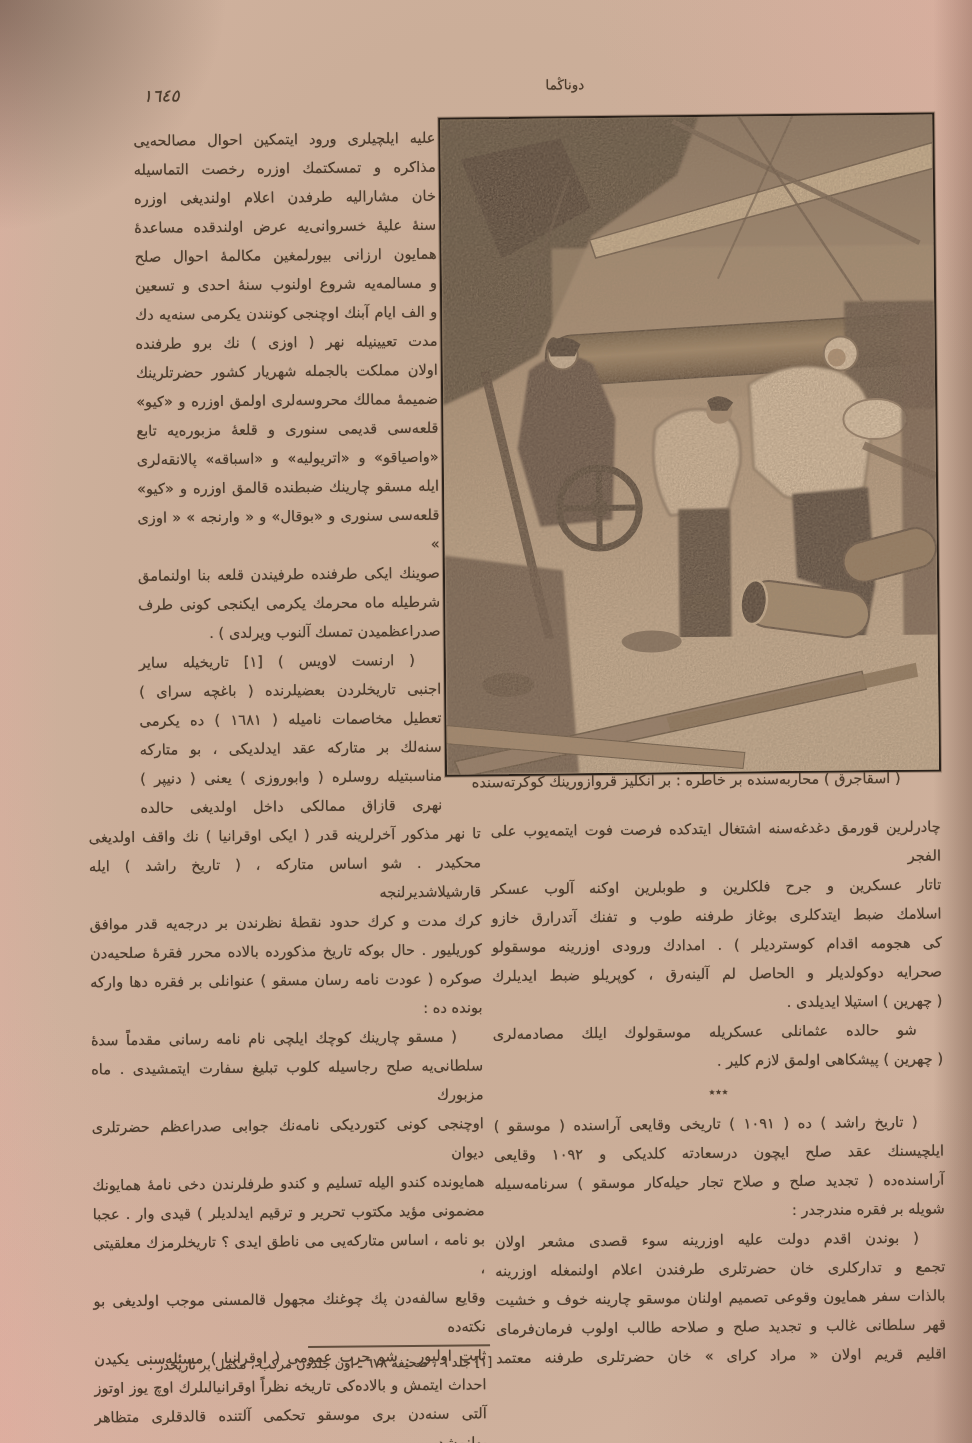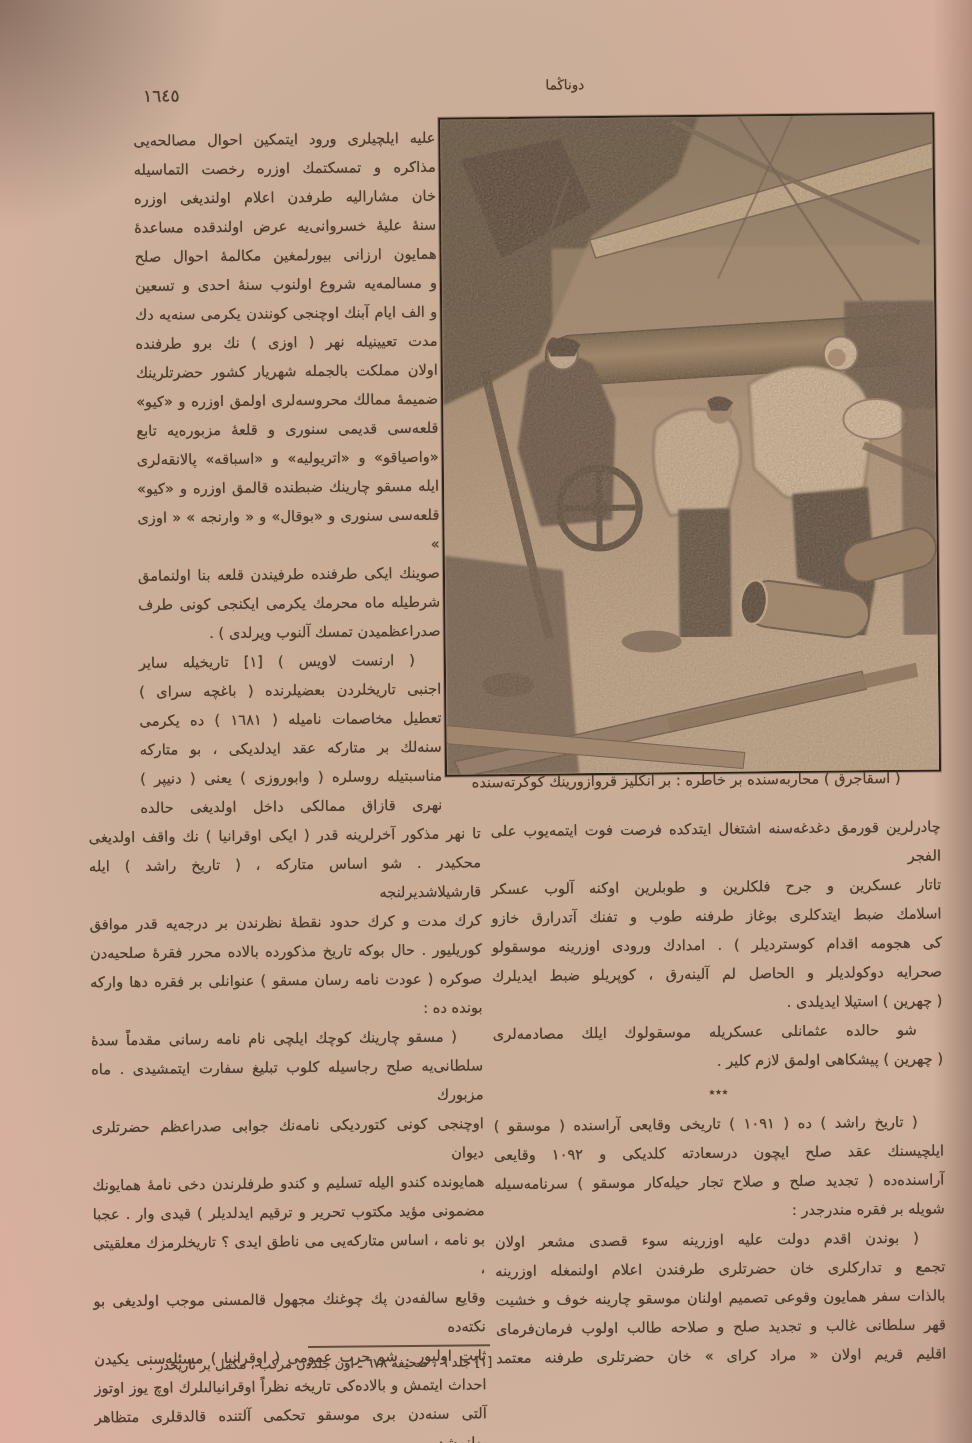--- a/index.html
+++ b/index.html
@@ -10,21 +10,21 @@
       radial-gradient(circle at 100% 0%, rgba(224,160,150,.30) 0%, rgba(224,160,150,0) 22%),
       radial-gradient(circle at 0% 100%, rgba(226,164,152,.35) 0%, rgba(226,164,152,0) 25%),
       radial-gradient(circle at 100% 100%, rgba(150,110,95,.30) 0%, rgba(150,110,95,0) 20%),
       linear-gradient(to left, rgba(110,82,66,.45) 0%, rgba(110,82,66,0) 4%),
       linear-gradient(to right, rgba(226,170,158,.28) 0%, rgba(226,170,158,0) 6%),
       radial-gradient(ellipse at 50% 45%, #c9ad96 0%, #cbae99 55%, #d2b3a0 85%, #d8b6a5 100%);
     position:relative;
   }
   .tilt{position:absolute;inset:0;transform:rotate(-0.6deg);transform-origin:52% 40%;}
   .ink{color:#4e3d2d;text-shadow:0 0 .7px rgba(78,61,45,.75);}
-  .pagenum{position:absolute;left:148px;top:82px;font-size:17px;letter-spacing:3px;direction:ltr;}
+  .pagenum{position:absolute;left:148px;top:82px;font-size:17px;letter-spacing:3px;direction:ltr;font-style:italic;}
   .masthead{position:absolute;left:500px;top:77px;width:140px;text-align:center;font-size:13.5px;}
   .photo{position:absolute;left:443px;top:117px;width:492px;height:655px;margin:0;
          border:2px solid #2a211a;box-shadow:0 0 0 1px rgba(90,70,55,.4), inset 0 0 14px rgba(50,38,28,.35);
          background:#b29a80;}
   .photo svg{display:block;width:100%;height:100%;}
   .caption{position:absolute;left:428px;top:774px;width:512px;text-align:center;font-size:14.5px;}
   .col{position:absolute;direction:rtl;font-size:14.6px;}
   .col .line{line-height:29px;text-align:justify;text-align-last:justify;white-space:normal;}
   .col .line.e{text-align-last:right;}
   .col .line.f{padding-right:26px;}

